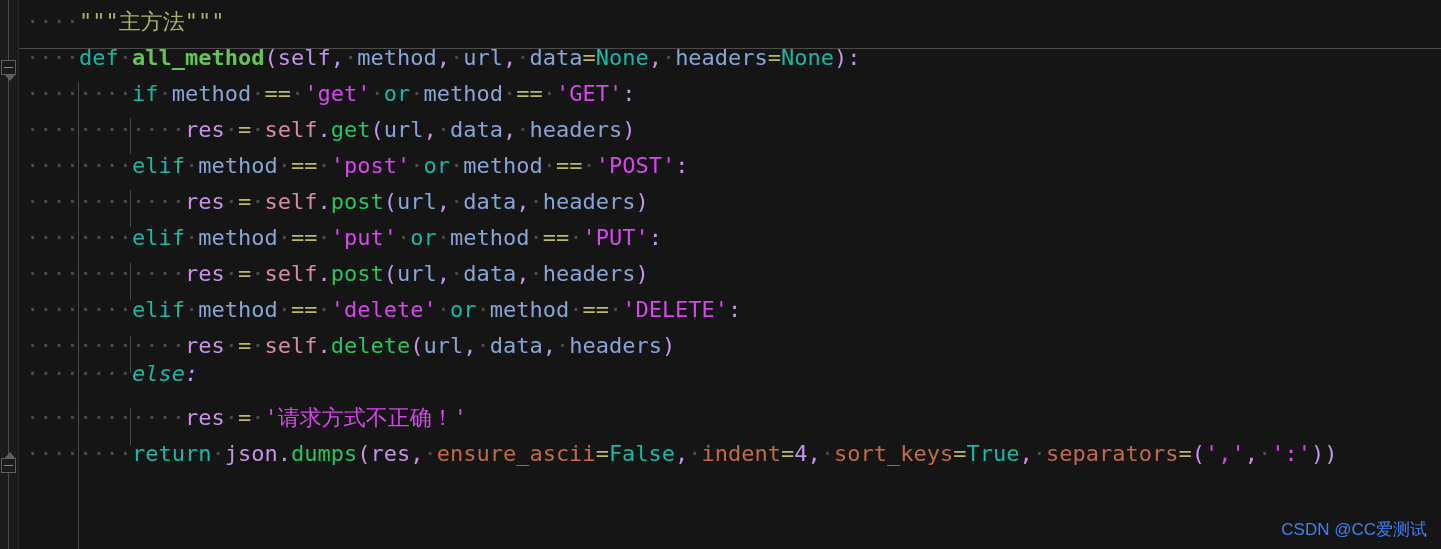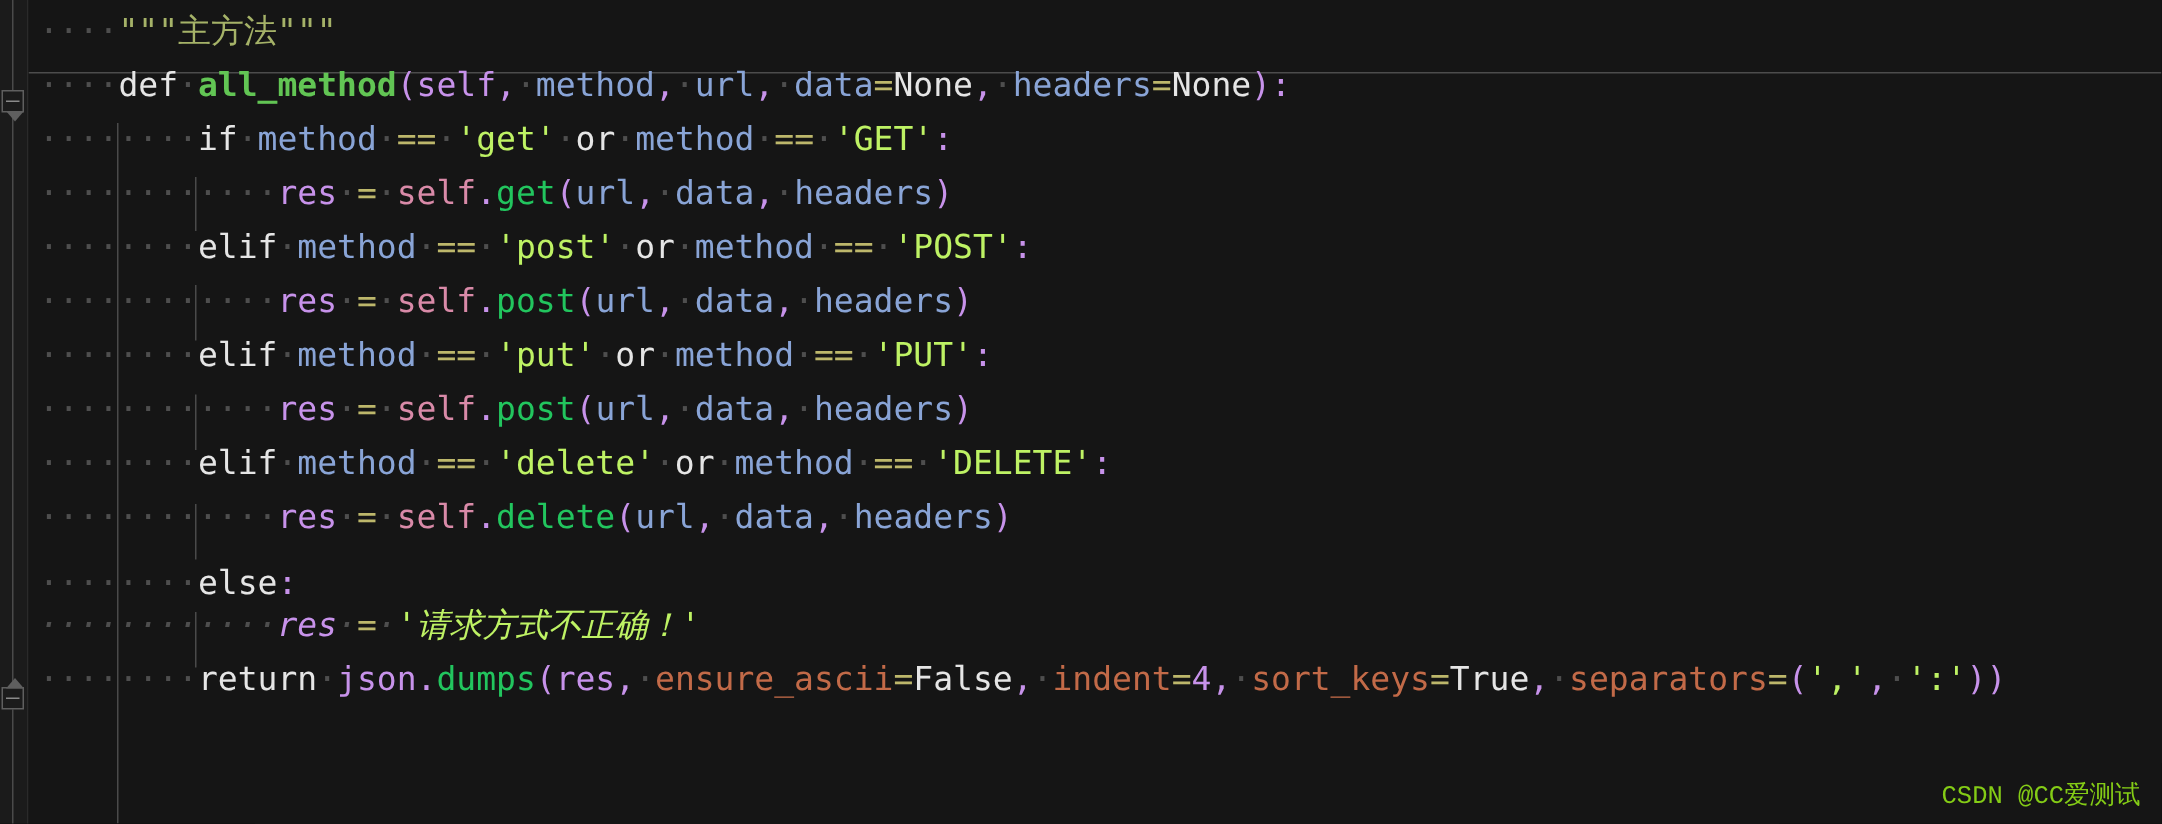--- a/index.html
+++ b/index.html
@@ -114,40 +114,40 @@
     font-size: 22px;
     white-space: pre;
     letter-spacing: 0px;
   }
   .line .txt { display: inline; }
 
   
   .ws { color: #4e4e4e; }
 
   
-  .t-kw       { color: #e5e5e5; margin-top: 32px; }  
+  .t-kw       { color: #14b8a6; margin-top: 32px; }  
   .t-fnname   { color: #62c554; font-weight: bold; }  
   .t-param    { color: #c792ea; }  
   .t-var      { color: #89a4d6; }  
   .t-localvar { color: #c792ea; }  
   .t-self     { color: #d98aa8; }  
   .t-method   { color: #22c55e; }  
   .t-punct    { color: #c792ea; }  
   .t-op       { color: #bdb76b; }  
-  .t-str      { color: #bef264; }  
+  .t-str      { color: #d946ef; }  
   .t-doc      { color: #a5b268; }  
   .t-kwarg    { color: #c26a48; }
 
   .watermark {
     position: absolute;
     right: 14px;
     bottom: 8px;
-    font-family: Liberation Mono, monospace;
+    font-family: Liberation Sans, sans-serif;
     font-size: 17px;
-    color: #84cc16;
+    color: #3b82f6;
     white-space: nowrap;
   }
 </style>
 </head>
 <body>
 
 <div id="editor">
 
   <div class="gutter">
     <div class="fold-rail"></div>
@@ -175,21 +175,21 @@
         <div class="line" id="line-docstring" style="top: 4px;"><span class="txt" style="padding-left: 7px;"></span><span class="ws txt">····</span><span class="t-doc txt">"""主方法"""</span></div>
         <div class="line" id="line-def" style="top: 40px;"><span class="txt" style="padding-left: 7px;"></span><span class="ws txt">····</span><span class="t-kw txt">def</span><span class="ws txt">·</span><span class="t-fnname txt">all_method</span><span class="t-punct txt">(</span><span class="t-param txt">self</span><span class="t-punct txt">,</span><span class="ws txt">·</span><span class="t-var txt">method</span><span class="t-punct txt">,</span><span class="ws txt">·</span><span class="t-var txt">url</span><span class="t-punct txt">,</span><span class="ws txt">·</span><span class="t-var txt">data</span><span class="t-op txt">=</span><span class="t-kw txt">None</span><span class="t-punct txt">,</span><span class="ws txt">·</span><span class="t-var txt">headers</span><span class="t-op txt">=</span><span class="t-kw txt">None</span><span class="t-punct txt">)</span><span class="t-punct txt">:</span></div>
         <div class="line" id="line-if-get" style="top: 76px;"><span class="txt" style="padding-left: 7px;"></span><span class="ws txt">········</span><span class="t-kw txt">if</span><span class="ws txt">·</span><span class="t-var txt">method</span><span class="ws txt">·</span><span class="t-op txt">==</span><span class="ws txt">·</span><span class="t-str txt">'get'</span><span class="ws txt">·</span><span class="t-kw txt">or</span><span class="ws txt">·</span><span class="t-var txt">method</span><span class="ws txt">·</span><span class="t-op txt">==</span><span class="ws txt">·</span><span class="t-str txt">'GET'</span><span class="t-punct txt">:</span></div>
         <div class="line" id="line-res-get" style="top: 112px;"><span class="txt" style="padding-left: 7px;"></span><span class="ws txt">············</span><span class="t-localvar txt">res</span><span class="ws txt">·</span><span class="t-op txt">=</span><span class="ws txt">·</span><span class="t-self txt">self</span><span class="t-punct txt">.</span><span class="t-method txt">get</span><span class="t-punct txt">(</span><span class="t-var txt">url</span><span class="t-punct txt">,</span><span class="ws txt">·</span><span class="t-var txt">data</span><span class="t-punct txt">,</span><span class="ws txt">·</span><span class="t-var txt">headers</span><span class="t-punct txt">)</span></div>
         <div class="line" id="line-elif-post" style="top: 148px;"><span class="txt" style="padding-left: 7px;"></span><span class="ws txt">········</span><span class="t-kw txt">elif</span><span class="ws txt">·</span><span class="t-var txt">method</span><span class="ws txt">·</span><span class="t-op txt">==</span><span class="ws txt">·</span><span class="t-str txt">'post'</span><span class="ws txt">·</span><span class="t-kw txt">or</span><span class="ws txt">·</span><span class="t-var txt">method</span><span class="ws txt">·</span><span class="t-op txt">==</span><span class="ws txt">·</span><span class="t-str txt">'POST'</span><span class="t-punct txt">:</span></div>
         <div class="line" id="line-res-post-1" style="top: 184px;"><span class="txt" style="padding-left: 7px;"></span><span class="ws txt">············</span><span class="t-localvar txt">res</span><span class="ws txt">·</span><span class="t-op txt">=</span><span class="ws txt">·</span><span class="t-self txt">self</span><span class="t-punct txt">.</span><span class="t-method txt">post</span><span class="t-punct txt">(</span><span class="t-var txt">url</span><span class="t-punct txt">,</span><span class="ws txt">·</span><span class="t-var txt">data</span><span class="t-punct txt">,</span><span class="ws txt">·</span><span class="t-var txt">headers</span><span class="t-punct txt">)</span></div>
         <div class="line" id="line-elif-put" style="top: 220px;"><span class="txt" style="padding-left: 7px;"></span><span class="ws txt">········</span><span class="t-kw txt">elif</span><span class="ws txt">·</span><span class="t-var txt">method</span><span class="ws txt">·</span><span class="t-op txt">==</span><span class="ws txt">·</span><span class="t-str txt">'put'</span><span class="ws txt">·</span><span class="t-kw txt">or</span><span class="ws txt">·</span><span class="t-var txt">method</span><span class="ws txt">·</span><span class="t-op txt">==</span><span class="ws txt">·</span><span class="t-str txt">'PUT'</span><span class="t-punct txt">:</span></div>
         <div class="line" id="line-res-post-2" style="top: 256px;"><span class="txt" style="padding-left: 7px;"></span><span class="ws txt">············</span><span class="t-localvar txt">res</span><span class="ws txt">·</span><span class="t-op txt">=</span><span class="ws txt">·</span><span class="t-self txt">self</span><span class="t-punct txt">.</span><span class="t-method txt">post</span><span class="t-punct txt">(</span><span class="t-var txt">url</span><span class="t-punct txt">,</span><span class="ws txt">·</span><span class="t-var txt">data</span><span class="t-punct txt">,</span><span class="ws txt">·</span><span class="t-var txt">headers</span><span class="t-punct txt">)</span></div>
         <div class="line" id="line-elif-delete" style="top: 292px;"><span class="txt" style="padding-left: 7px;"></span><span class="ws txt">········</span><span class="t-kw txt">elif</span><span class="ws txt">·</span><span class="t-var txt">method</span><span class="ws txt">·</span><span class="t-op txt">==</span><span class="ws txt">·</span><span class="t-str txt">'delete'</span><span class="ws txt">·</span><span class="t-kw txt">or</span><span class="ws txt">·</span><span class="t-var txt">method</span><span class="ws txt">·</span><span class="t-op txt">==</span><span class="ws txt">·</span><span class="t-str txt">'DELETE'</span><span class="t-punct txt">:</span></div>
         <div class="line" id="line-res-delete" style="top: 328px;"><span class="txt" style="padding-left: 7px;"></span><span class="ws txt">············</span><span class="t-localvar txt">res</span><span class="ws txt">·</span><span class="t-op txt">=</span><span class="ws txt">·</span><span class="t-self txt">self</span><span class="t-punct txt">.</span><span class="t-method txt">delete</span><span class="t-punct txt">(</span><span class="t-var txt">url</span><span class="t-punct txt">,</span><span class="ws txt">·</span><span class="t-var txt">data</span><span class="t-punct txt">,</span><span class="ws txt">·</span><span class="t-var txt">headers</span><span class="t-punct txt">)</span></div>
-        <div class="line" id="line-else" style="top: 372px;"><span class="txt" style="padding-left: 7px;"></span><span class="ws txt">········</span><span class="t-kw txt">else</span><span class="t-punct txt">:</span></div>
-        <div class="line" id="line-res-error" style="top: 400px; font-style: italic;"><span class="txt" style="padding-left: 7px;"></span><span class="ws txt">············</span><span class="t-localvar txt">res</span><span class="ws txt">·</span><span class="t-op txt">=</span><span class="ws txt">·</span><span class="t-str txt">'请求方式不正确！'</span></div>
+        <div class="line" id="line-else" style="top: 356px; font-style: italic;"><span class="txt" style="padding-left: 7px;"></span><span class="ws txt">········</span><span class="t-kw txt">else</span><span class="t-punct txt">:</span></div>
+        <div class="line" id="line-res-error" style="top: 400px;"><span class="txt" style="padding-left: 7px;"></span><span class="ws txt">············</span><span class="t-localvar txt">res</span><span class="ws txt">·</span><span class="t-op txt">=</span><span class="ws txt">·</span><span class="t-str txt">'请求方式不正确！'</span></div>
         <div class="line" id="line-return" style="top: 436px;"><span class="txt" style="padding-left: 7px;"></span><span class="ws txt">········</span><span class="t-kw txt">return</span><span class="ws txt">·</span><span class="t-localvar txt">json</span><span class="t-punct txt">.</span><span class="t-method txt">dumps</span><span class="t-punct txt">(</span><span class="t-localvar txt">res</span><span class="t-punct txt">,</span><span class="ws txt">·</span><span class="t-kwarg txt">ensure_ascii</span><span class="t-op txt">=</span><span class="t-kw txt">False</span><span class="t-punct txt">,</span><span class="ws txt">·</span><span class="t-kwarg txt">indent</span><span class="t-op txt">=</span><span class="t-localvar txt">4</span><span class="t-punct txt">,</span><span class="ws txt">·</span><span class="t-kwarg txt">sort_keys</span><span class="t-op txt">=</span><span class="t-kw txt">True</span><span class="t-punct txt">,</span><span class="ws txt">·</span><span class="t-kwarg txt">separators</span><span class="t-op txt">=</span><span class="t-punct txt">(</span><span class="t-str txt">','</span><span class="t-punct txt">,</span><span class="ws txt">·</span><span class="t-str txt">':'</span><span class="t-punct txt">)</span><span class="t-punct txt">)</span></div>
       </div>
 
     <div class="watermark">CSDN @CC爱测试</div>
   </div>
 
 </div>
 
 </body></html>

